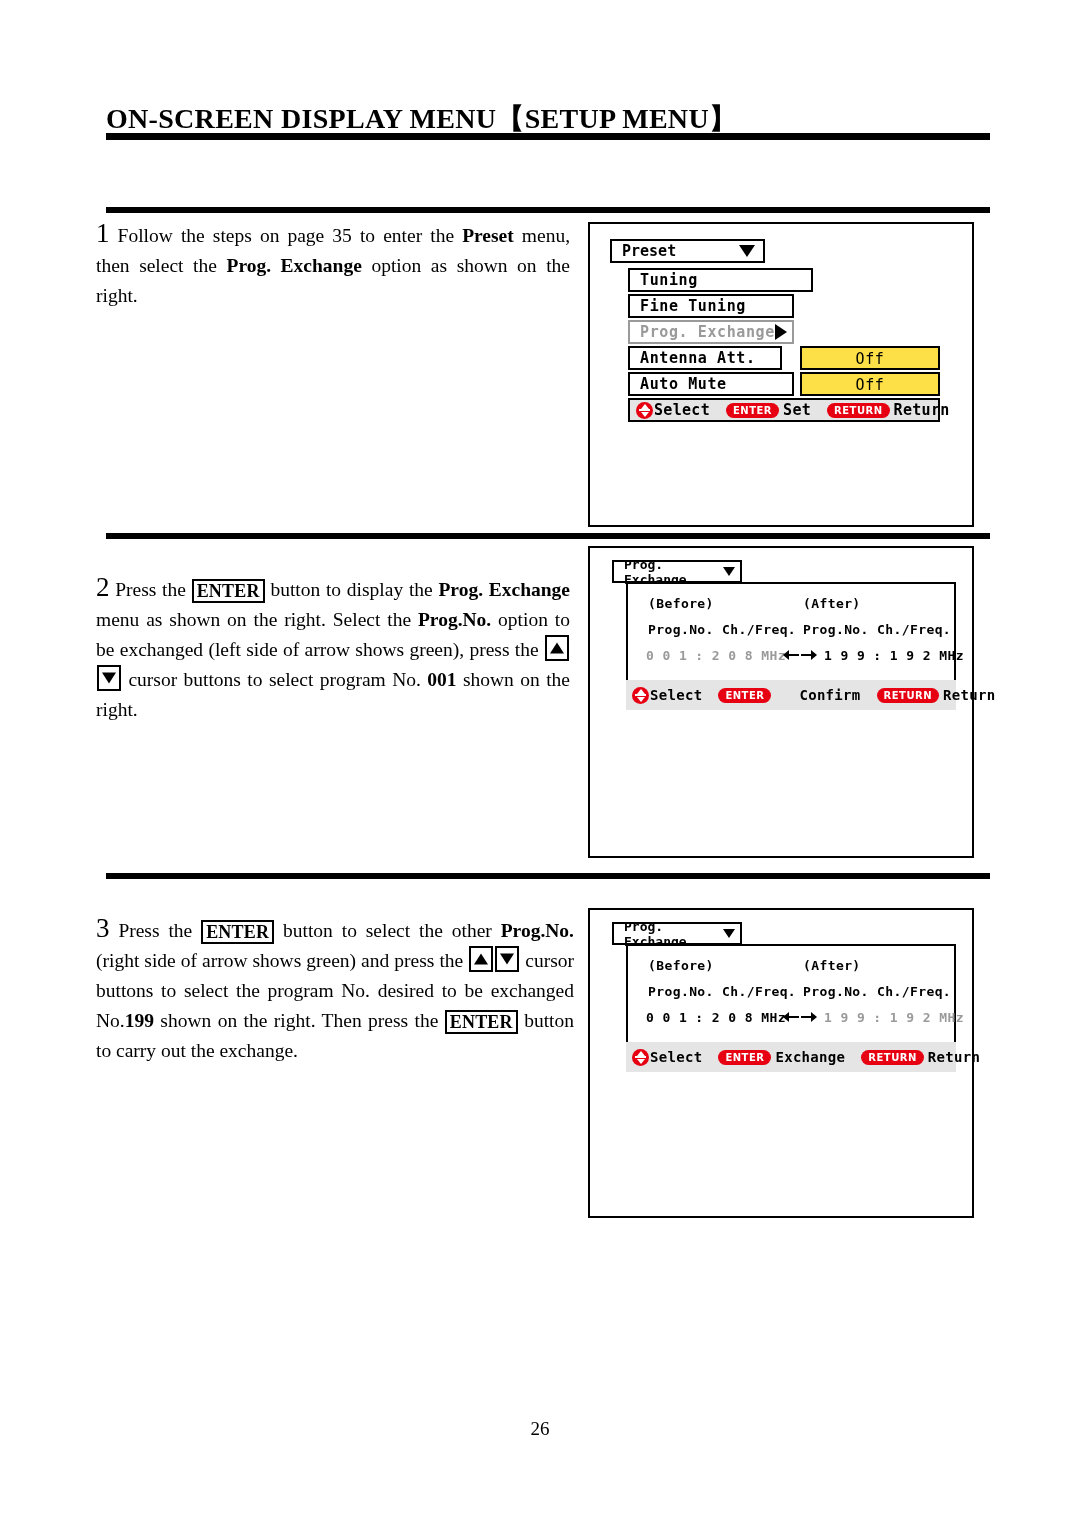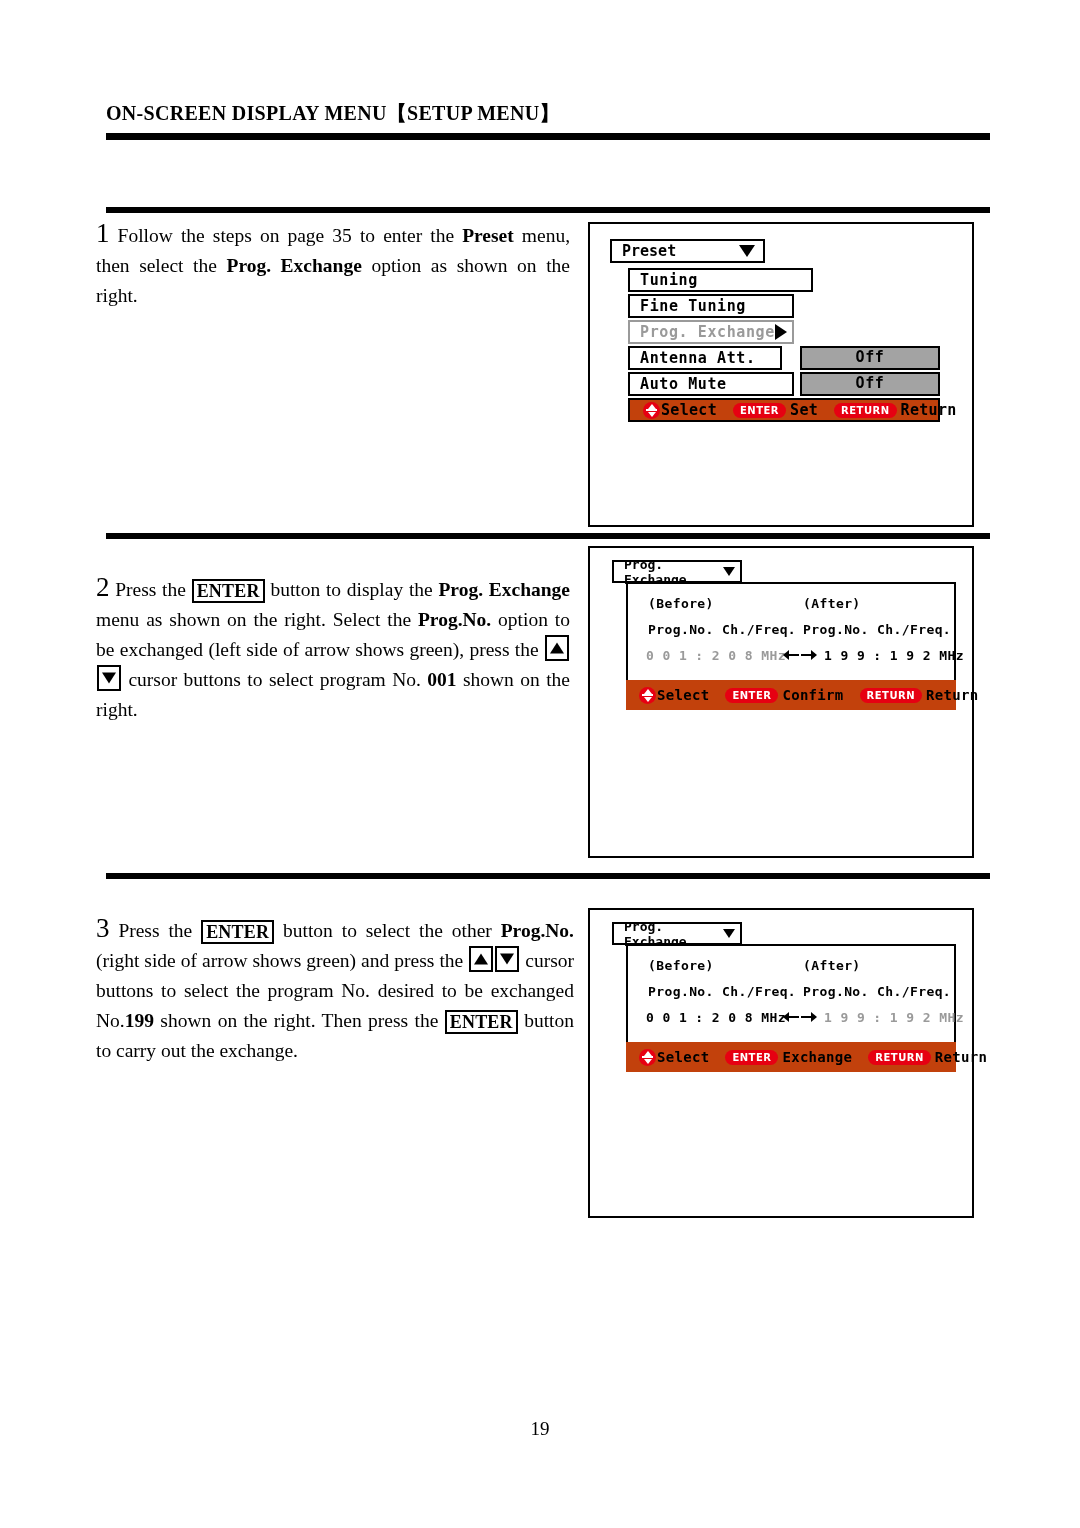--- a/index.html
+++ b/index.html
@@ -23,21 +23,21 @@
     width: 1080px;
     height: 1528px;
   }
 
   .title {
     position: absolute;
     left: 106px;
     top: 100px;
     font-family: "Liberation Serif", serif;
     font-weight: bold;
-    font-size: 20px;
+    font-size: 28px;
     letter-spacing: 0.3px;
     white-space: nowrap;
   }
 
   .rule {
     position: absolute;
     left: 106px;
     width: 884px;
     background: #000;
   }
@@ -151,38 +151,38 @@
     border-top: 8px solid transparent;
     border-bottom: 8px solid transparent;
     border-left: 12px solid #000;
   }
 
   .osd-val {
     position: absolute;
     border: 2px solid #000;
     box-sizing: border-box;
     display: flex;
-    align-items: flex-start;
+    align-items: flex-end;
     justify-content: center;
-    background: #a3a3a3;
-    font-weight: 700;
+    background: #fde047;
+    font-weight: 400;
     letter-spacing: 0.6px;
   }
 
   
   .osd-hint {
     position: absolute;
     border: 2px solid #000;
     box-sizing: border-box;
     display: flex;
     align-items: center;
-    background: #c2410c;
+    background: #e5e5e5;
     font-weight: 600;
     letter-spacing: 0.3px;
-    padding-left: 13px;
+    padding-left: 6px;
   }
   .hint-txt { margin-right: 16px; }
   .hint-txt:last-child { margin-right: 0; }
 
   .ud-icon {
     width: 17px; height: 17px;
     border-radius: 50%;
     background: #e60012;
     position: relative;
     display: inline-block;
@@ -361,21 +361,21 @@
         <span class="lr-arrow"><span class="head-l"></span><span class="shaft-l"></span><span class="shaft-r"></span><span class="head-r"></span></span>
       </div>
       <div class="exch-line blk" style="left:196px; top:64px; font-size:13px;">1 9 9 : 1 9 2 MHz</div>
 
       <div class="osd-hint" style="left:-2px; top:96px; width:330px; height:30px; border:none;">
         <span class="ud-icon">
             <span class="bar"></span>
           </span>
         <span class="hint-txt" style="font-size:14px;">Select</span>
         <span class="pill">ENTER</span>
-        <span class="hint-txt" style="font-size:14px;">Confirm</span>
+        <span class="hint-txt" style="font-size:14px;margin-left:24px;">Confirm</span>
         <span class="pill">RETURN</span>
         <span class="hint-txt" style="font-size:14px;">Return</span>
       </div>
     </div>
   </div>
 
   <div class="rule rule-mid" style="top:873px;"></div>
 
   <div class="step" style="left:96px; top:913px; width:478px;">
     <span class="num">3</span><span> Press the </span><span class="kbd">ENTER</span><span> button to select the other </span><b>Prog.No.</b><span> (right side of arrow shows green) and press the </span><span class="kbd-arrow kbd-up"></span><span class="kbd-arrow kbd-down"></span><span> cursor buttons to select the program No. desired to be exchanged No.</span><b>199</b><span> shown on the right. Then press the </span><span class="kbd">ENTER</span><span> button to carry out the exchange.</span>
@@ -407,15 +407,15 @@
           </span>
         <span class="hint-txt" style="font-size:14px;">Select</span>
         <span class="pill">ENTER</span>
         <span class="hint-txt" style="font-size:14px;">Exchange</span>
         <span class="pill">RETURN</span>
         <span class="hint-txt" style="font-size:14px;">Return</span>
       </div>
     </div>
   </div>
 
-  <div class="page-num" style="top:1418px;">19</div>
+  <div class="page-num" style="top:1418px;">26</div>
 
 </div>
 
 </body></html>

